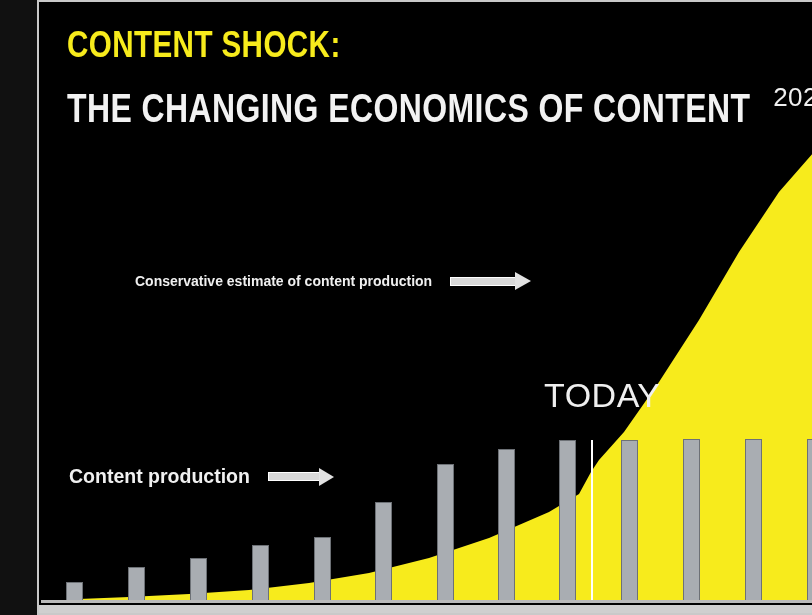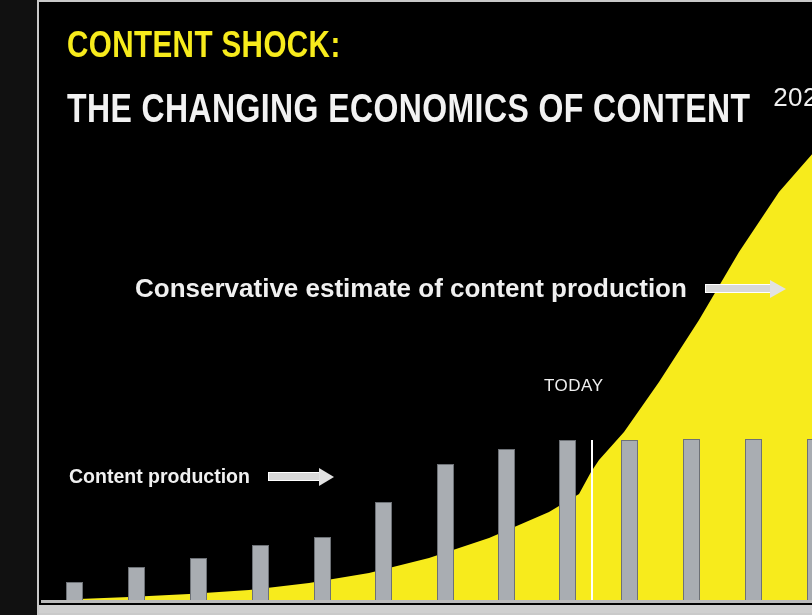--- a/index.html
+++ b/index.html
@@ -18,28 +18,28 @@
   }
   #title-main{top:22px;font-size:37px;color:#F7EB1C;}
   #title-sub{top:84px;font-size:40px;color:#f2f2f2;}
   #year-label{
     position:absolute;right:14px;top:80px;
     font-size:26px;color:#efefef;font-weight:400;
     letter-spacing:.5px;
   }
   #today-label{
     position:absolute;left:505px;top:374px;
-    font-size:17px;color:#efefef;font-weight:400;
+    font-size:34px;color:#efefef;font-weight:400;
     letter-spacing:.5px;
   }
   .annot{
     position:absolute;display:flex;align-items:center;
     color:#f0f0f0;font-weight:bold;white-space:nowrap;
   }
-  #annot-production{left:96px;top:271px;font-size:26px;}
+  #annot-production{left:96px;top:271px;font-size:14px;}
   #annot-consumption{left:30px;top:463px;font-size:19.5px;}
   .arrow{display:inline-block;position:relative;margin-left:18px;}
   .arrow .shaft{
     display:block;background:#d8d8d8;
     border:1px solid #ffffff;box-sizing:border-box;
   }
   .arrow .head{
     position:absolute;top:50%;right:-1px;
     width:0;height:0;transform:translateY(-50%);
     border-style:solid;border-color:transparent;

